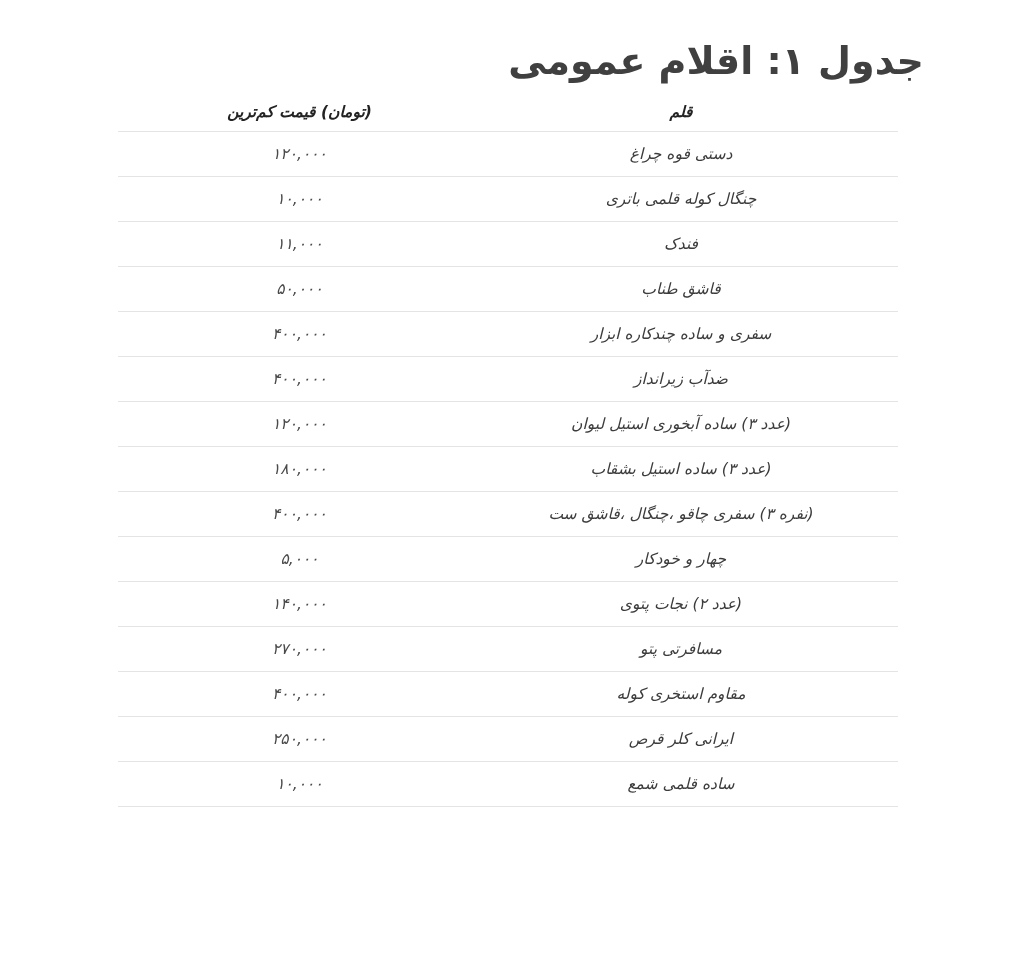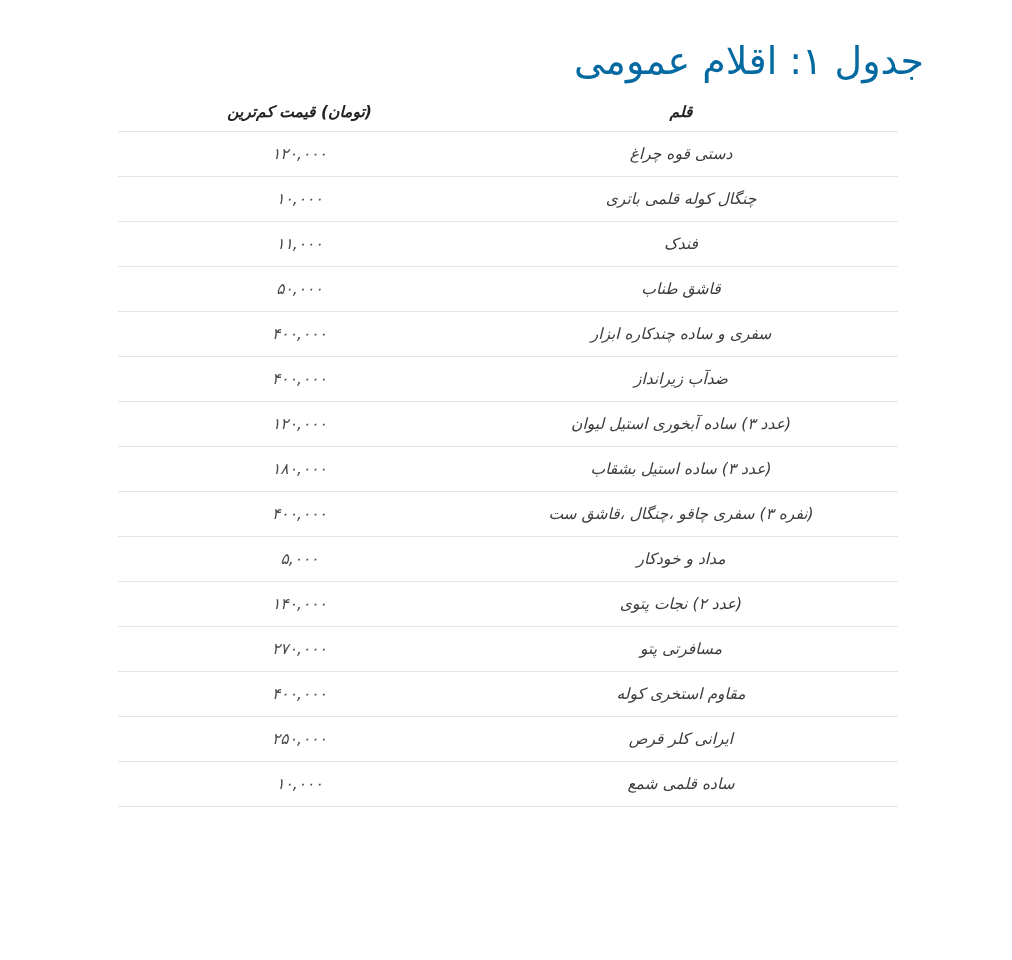--- a/index.html
+++ b/index.html
@@ -4,21 +4,21 @@
 <style>
   html,body{margin:0;padding:0;}
   body{
     width:1012px;height:960px;background:#ffffff;
     font-family:"DejaVu Sans",sans-serif;
     position:relative;overflow:hidden;
   }
   .title{
     position:absolute;top:14px;right:88px;
     direction:rtl;unicode-bidi:isolate;
-    font-size:38px;font-weight:normal;color:#0369a1;
+    font-size:38px;font-weight:bold;color:#404040;
     letter-spacing:0;white-space:nowrap;
   }
   table.price-table{
     position:absolute;left:118px;top:92px;width:780px;
     border-collapse:collapse;table-layout:fixed;
     direction:ltr;
   }
   th,td{
     border-bottom:1px solid #e4e4e4;
     text-align:center;vertical-align:middle;
@@ -84,21 +84,21 @@
       <tr>
         <td class="price pad"><span class="w">۱۸۰,۰۰۰</span></td>
         <td class="item"><span class="w">بشقاب</span> <span class="w">استیل</span> <span class="w">ساده</span> <span class="w">(۳</span> <span class="w">عدد)</span></td>
       </tr>
       <tr>
         <td class="price pad"><span class="w">۴۰۰,۰۰۰</span></td>
         <td class="item"><span class="w">ست</span> <span class="w">قاشق،</span> <span class="w">چنگال،</span> <span class="w">چاقو</span> <span class="w">سفری</span> <span class="w">(۳</span> <span class="w">نفره)</span></td>
       </tr>
       <tr>
         <td class="price pad"><span class="w">۵,۰۰۰</span></td>
-        <td class="item"><span class="w">خودکار</span> <span class="w">و</span> <span class="w">مداد</span></td>
+        <td class="item"><span class="w">خودکار</span> <span class="w">و</span> <span class="w">چهار</span></td>
       </tr>
       <tr>
         <td class="price pad"><span class="w">۱۴۰,۰۰۰</span></td>
         <td class="item"><span class="w">پتوی</span> <span class="w">نجات</span> <span class="w">(۲</span> <span class="w">عدد)</span></td>
       </tr>
       <tr>
         <td class="price pad"><span class="w">۲۷۰,۰۰۰</span></td>
         <td class="item"><span class="w">پتو</span> <span class="w">مسافرتی</span></td>
       </tr>
       <tr>

